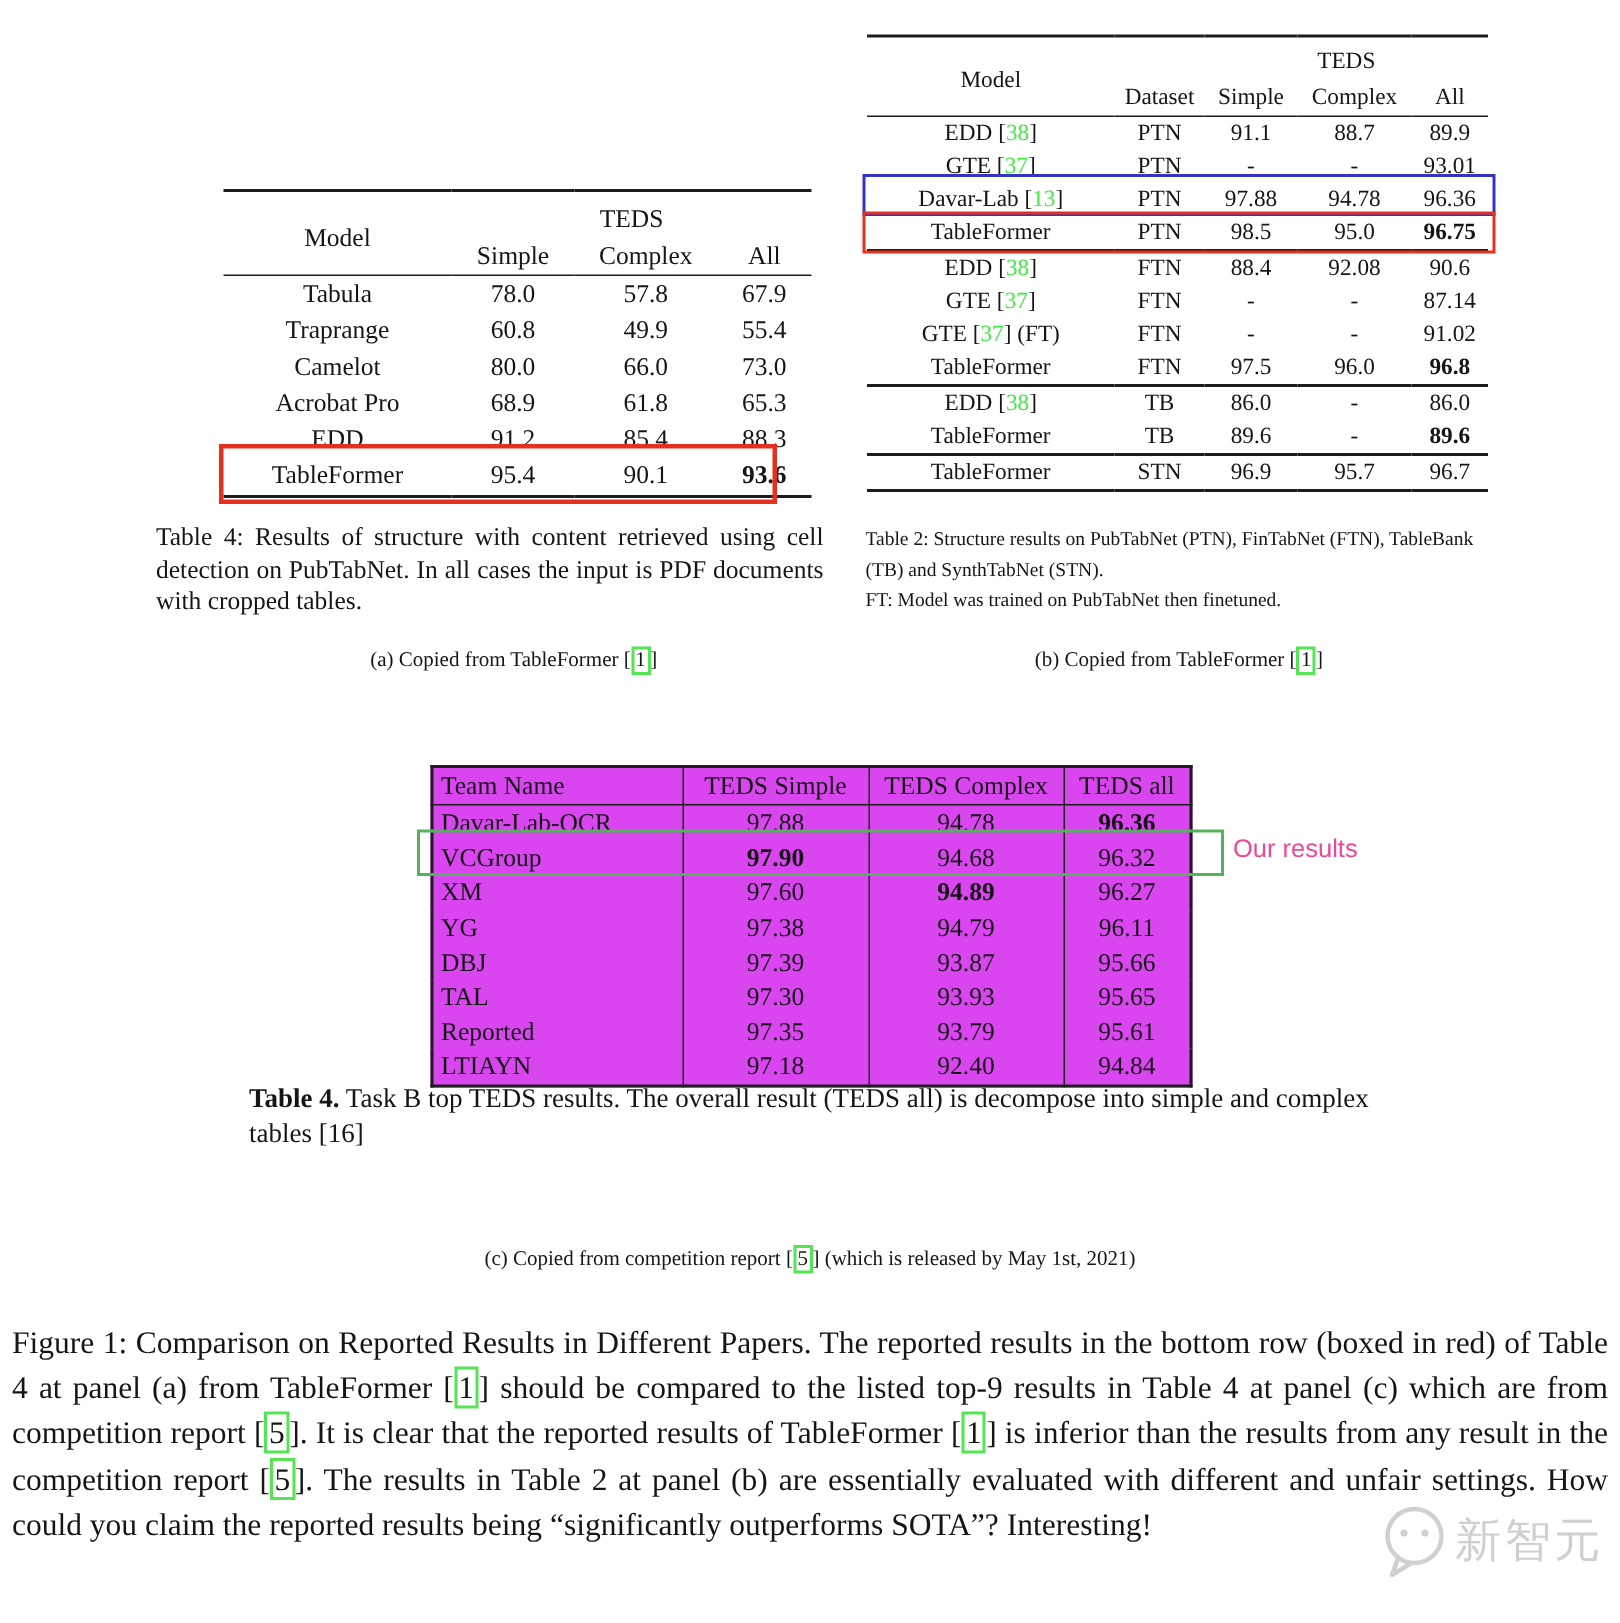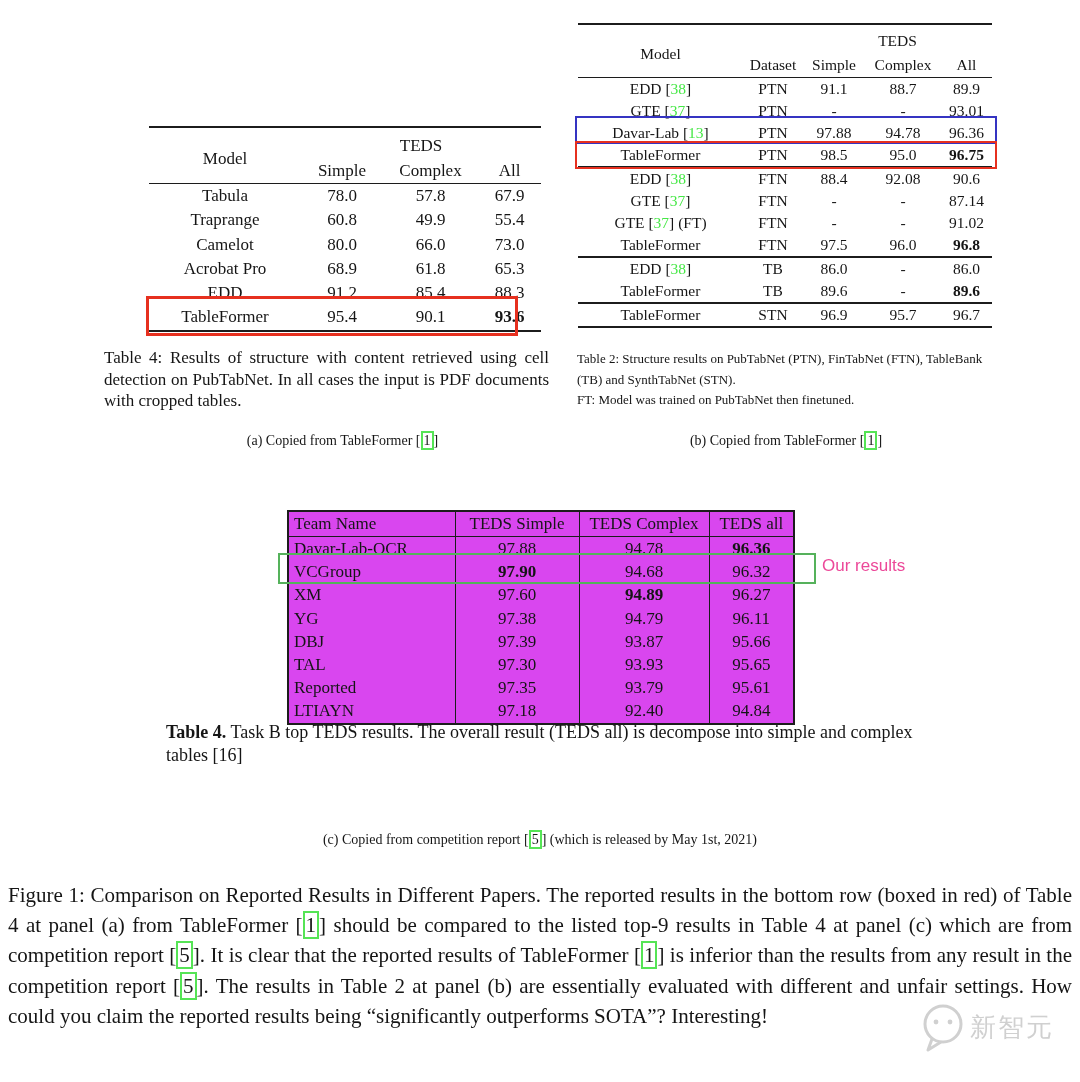--- a/index.html
+++ b/index.html
@@ -54,21 +54,21 @@
   .figure-caption { font-size:21px; line-height:30.2px; text-align:justify; margin:0; }
 
   .annotation {
     font-family:"Liberation Sans", sans-serif;
     font-size:17px; color:#ec4899; white-space:nowrap;
   }
 
   .watermark {
     left:916px; top:1000px; display:flex; align-items:center;
     color:#c8c8c8; opacity:0.85; z-index:5;
-    font-family:"DejaVu Sans", sans-serif; font-size:26px; letter-spacing:2px;
+    font-family:"DejaVu Sans", sans-serif; font-size:31px; letter-spacing:2px;
   }
 </style>
 </head>
 <body>
 
 <div class="abs" style="left:149px; top:126px;">
   <table class="tbl-a">
     <colgroup>
         <col style="width:152px">
         <col style="width:82px">

